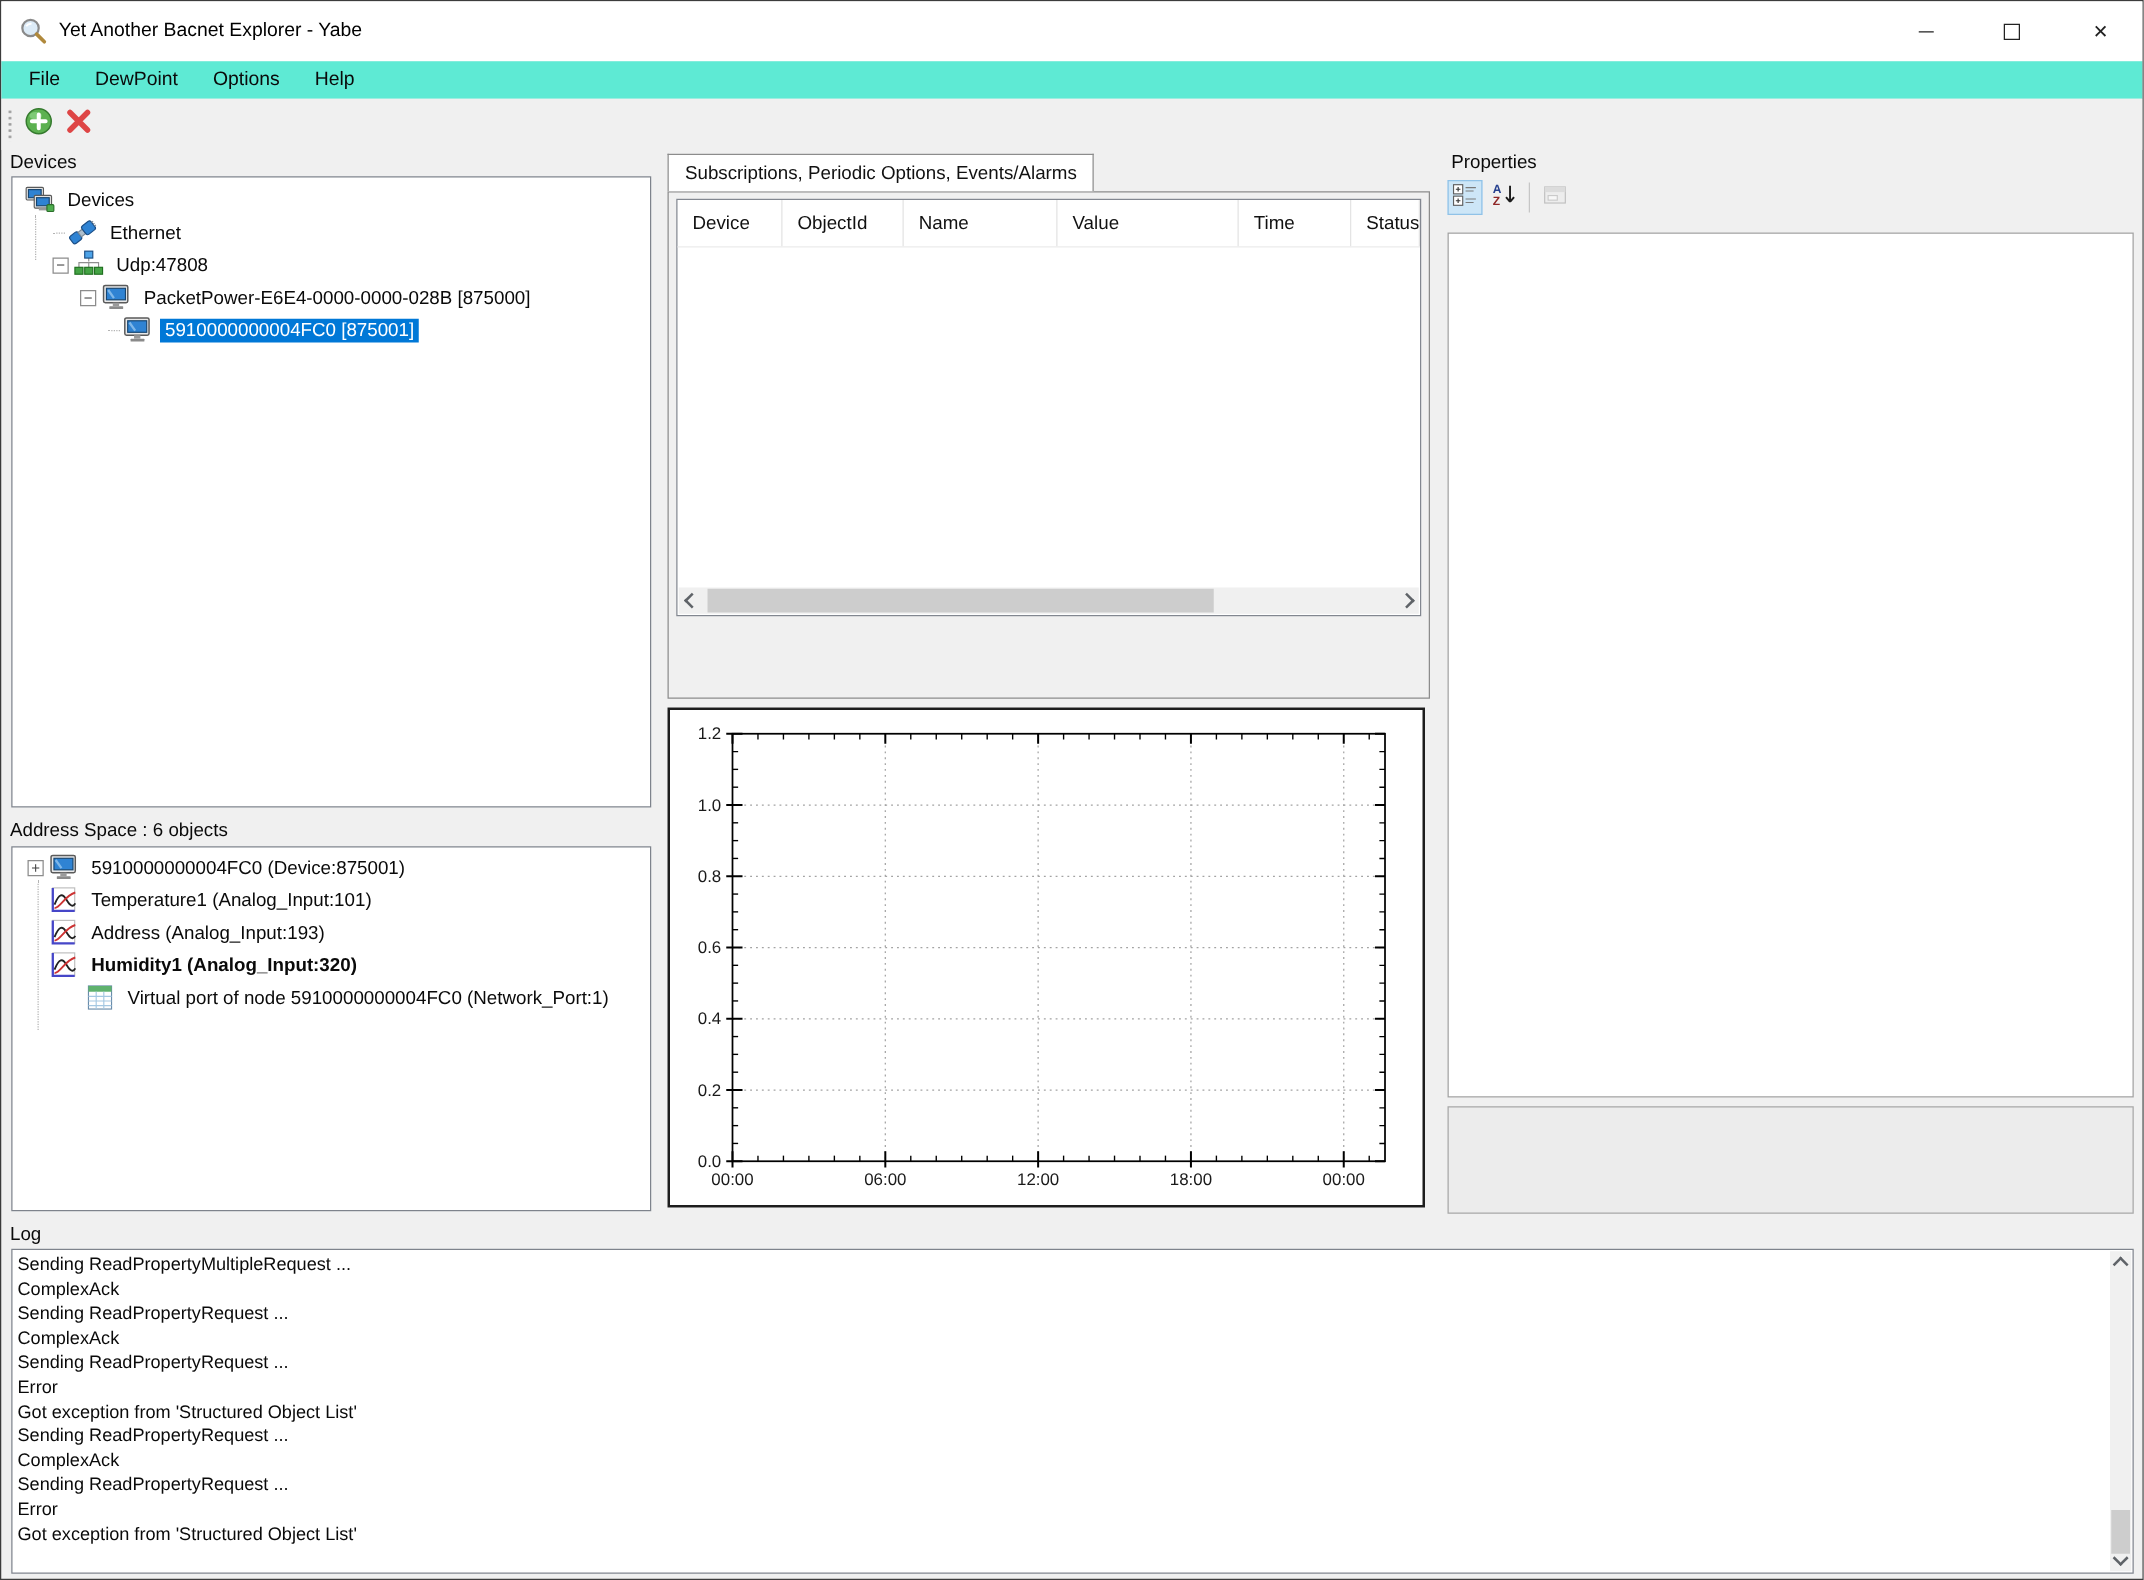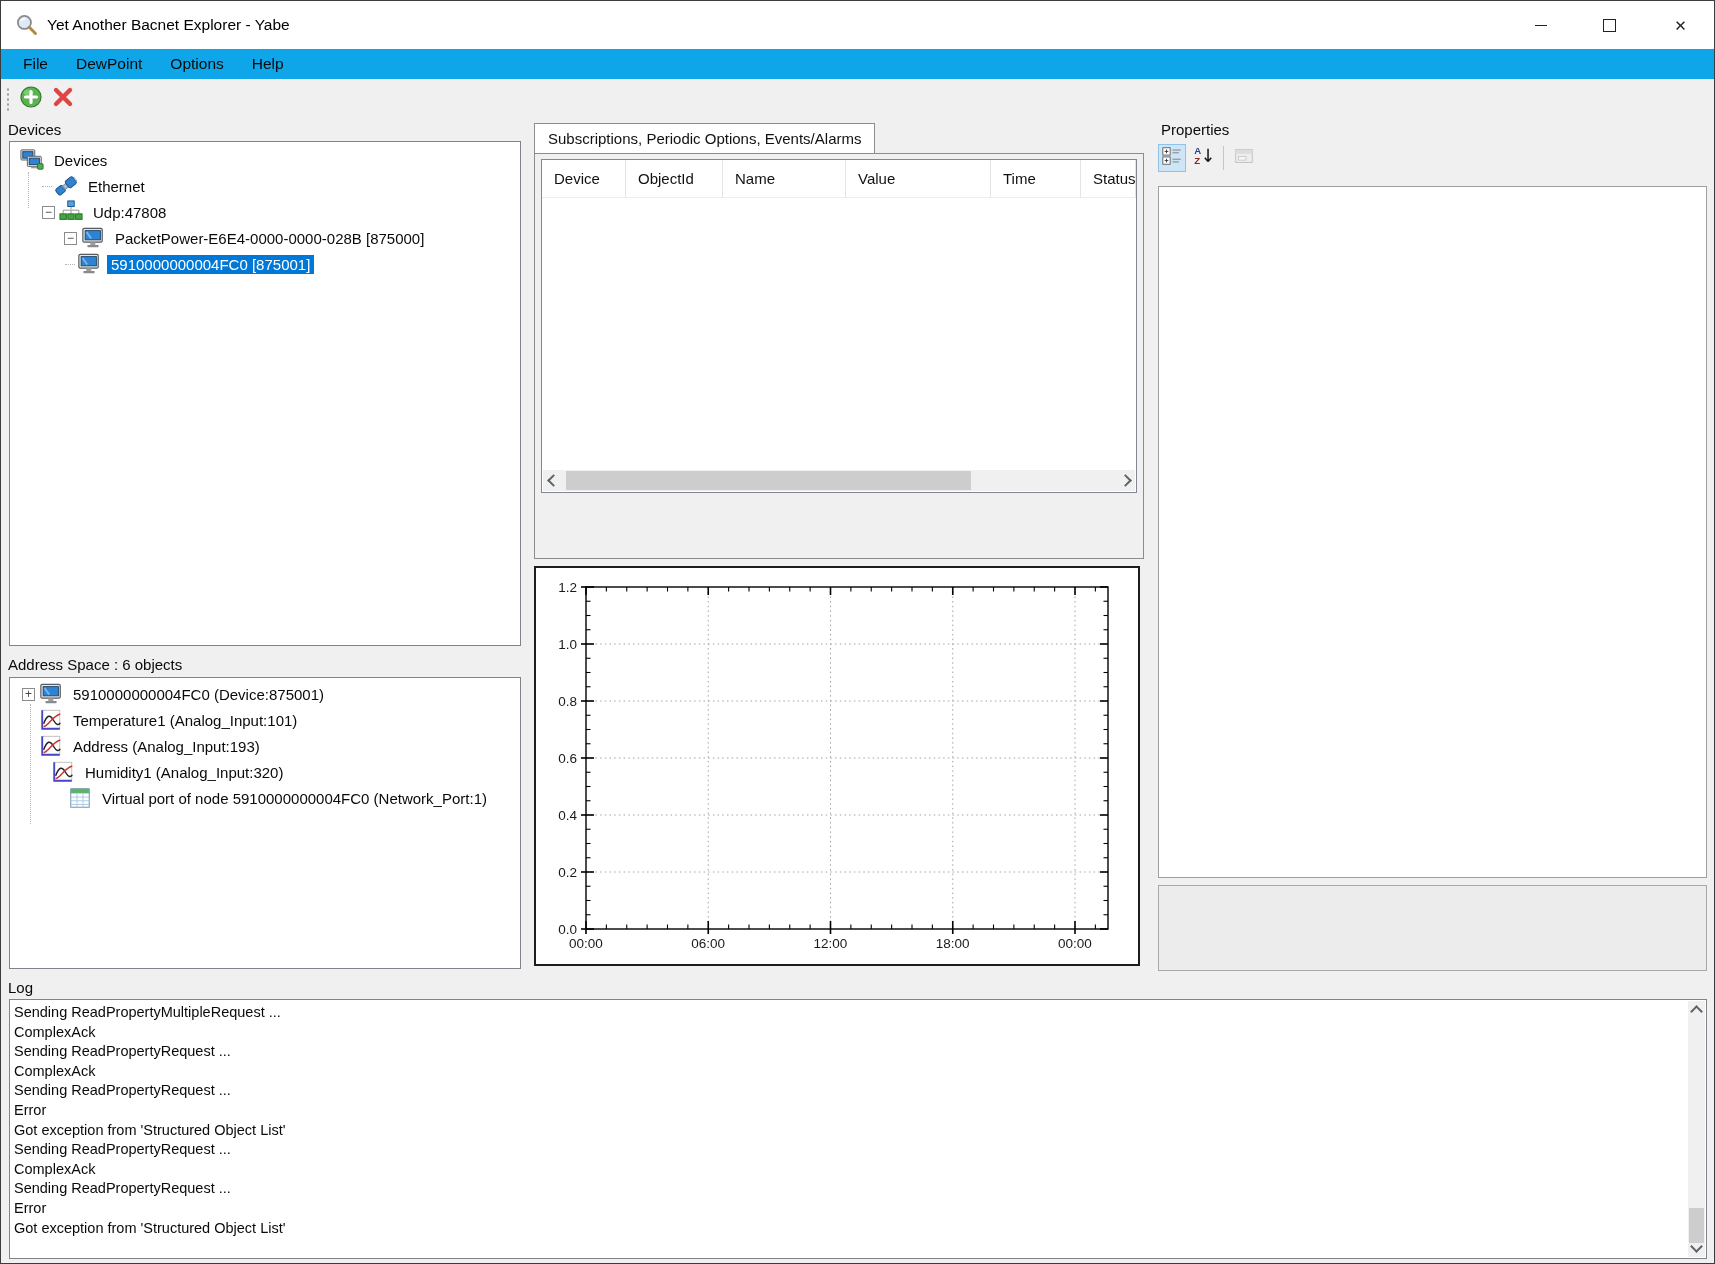--- a/index.html
+++ b/index.html
@@ -9,21 +9,21 @@
   
   .titlebar{position:absolute;left:0;top:0;width:100%;height:48px;background:#fff;}
   .app-icon{position:absolute;left:13px;top:11px;width:25px;height:25px;}
   .title-text{position:absolute;left:46px;top:0;height:48px;line-height:48px;font-size:15.5px;color:#000;}
   .winbtn{position:absolute;top:0;width:47px;height:48px;display:flex;align-items:center;justify-content:center;}
   .winbtn.min{left:1516px;} .winbtn.max{left:1585px;} .winbtn.close{left:1656px;}
   .glyph-min{width:12px;height:1px;background:#222;}
   .glyph-max{width:11px;height:11px;border:1px solid #222;background:transparent;}
   .glyph-close{font-size:15px;color:#222;line-height:1;}
   
-  .menubar{position:absolute;left:0;top:48px;width:100%;height:30px;background:#0ea5e9;display:flex;padding-left:8px;box-sizing:border-box;}
+  .menubar{position:absolute;left:0;top:48px;width:100%;height:30px;background:#5eead4;display:flex;padding-left:8px;box-sizing:border-box;}
   .menu-item{padding:0 14px;line-height:30px;font-size:15.5px;color:#0a0a0a;}
   .toolbar{position:absolute;left:0;top:78px;width:100%;height:41px;background:#f0f0f0;}
   .grip{position:absolute;left:5px;top:86px;width:4px;height:26px;
         background-image:radial-gradient(circle,#9f9f9f 1px,transparent 1.3px);background-size:4px 5px;}
   .tbtn{position:absolute;width:28px;height:28px;top:84px;display:flex;align-items:center;justify-content:center;}
   .tbtn.add{left:16px;} .tbtn.del{left:48px;}
   .tbtn svg{width:24px;height:24px;}
   
   .sec-label{position:absolute;font-size:15px;color:#0a0a0a;height:18px;line-height:18px;}
   
@@ -166,21 +166,21 @@
         <span class="expander">−</span>
         <span class="ticon"><svg viewBox="0 0 26 26">
             <rect x="2" y="2.5" width="21" height="15" rx="1.5" fill="#e9e9e9" stroke="#5a5a5a" stroke-width="1.3"></rect>
             <rect x="4.5" y="5" width="16.5" height="10" fill="#2f83d3" stroke="#17456f"></rect>
             <path d="M6 6.5l5 7" stroke="#7fb7e8" stroke-width="2"></path>
             <rect x="10" y="17.5" width="5.5" height="3" fill="#9a9a9a"></rect>
             <rect x="7" y="20.5" width="12" height="2.5" rx="0.5" fill="#8a8a8a"></rect>
           </svg></span>
         <span class="tlabel">PacketPower-E6E4-0000-0000-028B [875000]</span>
       </div>
-      <div class="tree-row" style="padding-left: 55px;">
+      <div class="tree-row" style="padding-left: 76px;">
         <span class="stub"></span>
         <span class="ticon"><svg viewBox="0 0 26 26">
             <rect x="2" y="2.5" width="21" height="15" rx="1.5" fill="#e9e9e9" stroke="#5a5a5a" stroke-width="1.3"></rect>
             <rect x="4.5" y="5" width="16.5" height="10" fill="#2f83d3" stroke="#17456f"></rect>
             <path d="M6 6.5l5 7" stroke="#7fb7e8" stroke-width="2"></path>
             <rect x="10" y="17.5" width="5.5" height="3" fill="#9a9a9a"></rect>
             <rect x="7" y="20.5" width="12" height="2.5" rx="0.5" fill="#8a8a8a"></rect>
           </svg></span>
         <span class="tlabel selected" style="background: rgb(0, 120, 215);">5910000000004FC0 [875001]</span>
       </div>
@@ -213,21 +213,21 @@
       <div class="tree-row" style="padding-left: 12px;">
         <span class="exp-spacer"></span>
         <span class="ticon"><svg viewBox="0 0 26 26">
             <rect x="3.5" y="2.5" width="19" height="20" fill="#fff" stroke="#bdbdbd"></rect>
             <path d="M3.5 2.5v20h19" stroke="#4646c8" stroke-width="2" fill="none"></path>
             <path d="M5 17C9 7,12 7,15.5 13S21.5 19,23 16" stroke="#222" fill="none" stroke-width="1.6"></path>
             <path d="M5 20C10 20,14 9,23 6.5" stroke="#c33" fill="none" stroke-width="1.6"></path>
           </svg></span>
         <span class="tlabel">Address (Analog_Input:193)</span>
       </div>
-      <div class="tree-row" style="padding-left: 24px;">
+      <div class="tree-row" style="padding-left: 12px; font-weight: bold;">
         <span class="exp-spacer"></span>
         <span class="ticon"><svg viewBox="0 0 26 26">
             <rect x="3.5" y="2.5" width="19" height="20" fill="#fff" stroke="#bdbdbd"></rect>
             <path d="M3.5 2.5v20h19" stroke="#4646c8" stroke-width="2" fill="none"></path>
             <path d="M5 17C9 7,12 7,15.5 13S21.5 19,23 16" stroke="#222" fill="none" stroke-width="1.6"></path>
             <path d="M5 20C10 20,14 9,23 6.5" stroke="#c33" fill="none" stroke-width="1.6"></path>
           </svg></span>
         <span class="tlabel">Humidity1 (Analog_Input:320)</span>
       </div>
       <div class="tree-row" style="padding-left: 12px; justify-content: center;">

